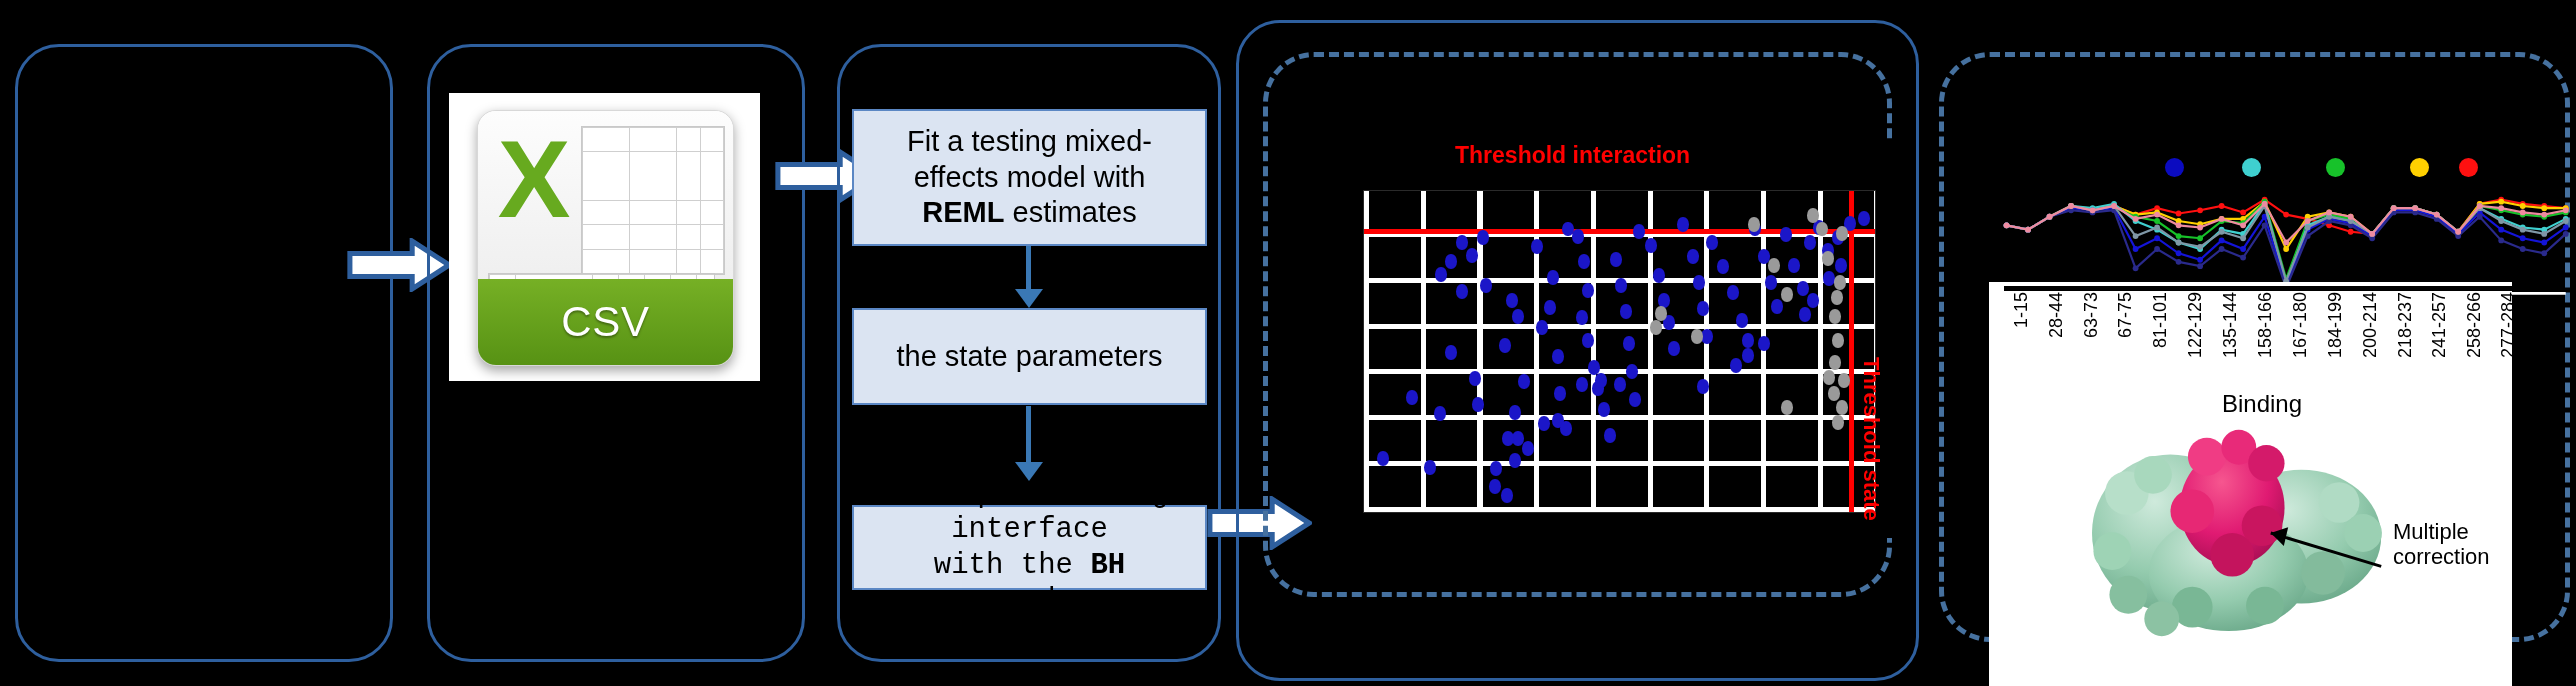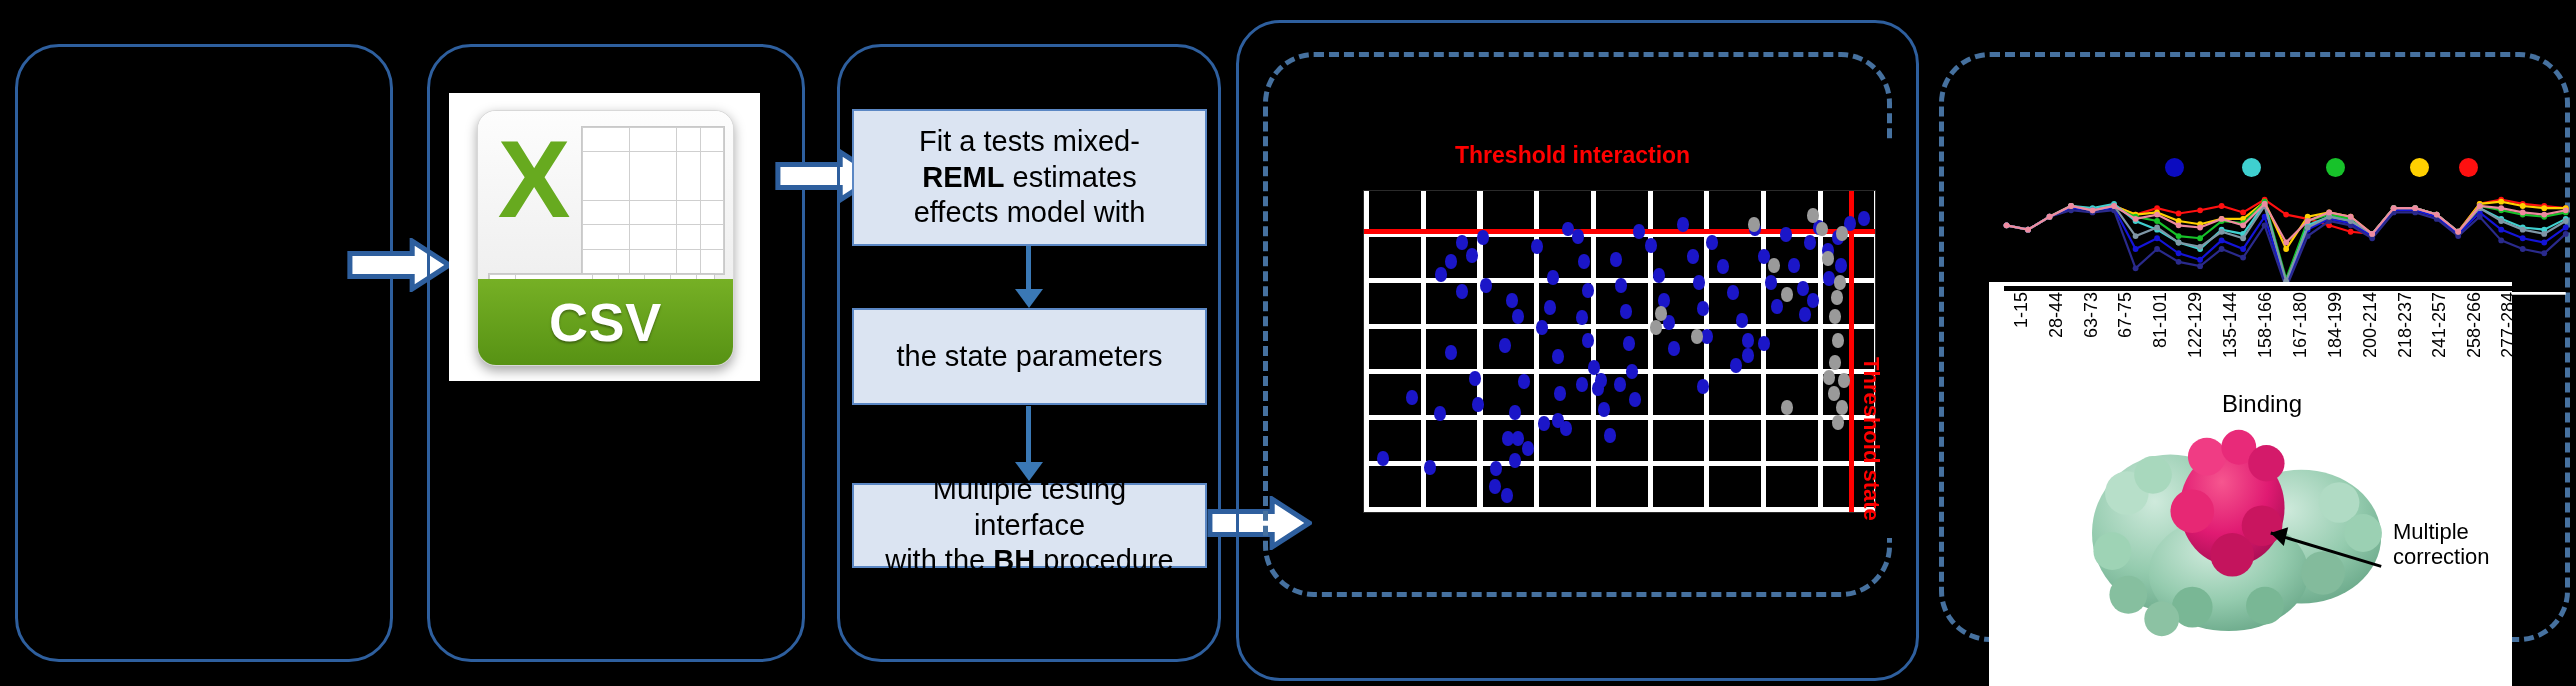--- a/index.html
+++ b/index.html
@@ -33,21 +33,21 @@
               repeating-linear-gradient(90deg,#cfcfcf 0 0.7px,transparent 0.7px 11.5%),
               repeating-linear-gradient(0deg,#cfcfcf 0 0.7px,transparent 0.7px 33%);
             border:0.7px solid #c9c9c9;background-color:#fff;}
   .csv-x{position:absolute;left:5%;top:2%;width:34%;height:50%;
          color:#67aa1f;font-weight:bold;font-size:109px;line-height:1;
          font-family:"Liberation Sans",sans-serif;
          display:flex;align-items:center;justify-content:center;}
   .csv-band{position:absolute;left:0;right:0;bottom:0;height:34%;
             background:linear-gradient(180deg,#76b025 0%,#579214 100%);
             display:flex;align-items:center;justify-content:center;}
-  .csv-band span{color:#fff;font-weight:bold;font-size:54px;letter-spacing:0.7px;
+  .csv-band span{color:#fff;font-weight:normal;font-size:42px;letter-spacing:0.7px;
             text-shadow:0 1.5px 2.2px rgba(0,0,0,.35);}
 
   
   .pbox{position:absolute;background:#dbe4f2;border:2.2px solid #5b87c4;
         box-sizing:border-box;display:flex;align-items:center;
         justify-content:center;text-align:center;color:#000;
         font-size:29px;line-height:1.22;padding:4.4px 5.8px;}
   .pbox b{font-weight:bold;}
   .conn{position:absolute;background:#3a78b5;width:5.1px;}
   .conn-head{position:absolute;width:0;height:0;
@@ -114,37 +114,37 @@
   <div class="arrow" style="left:775px;top:149px;width:105px;height:54px;">
     <svg width="105" height="54" viewBox="0 0 145 74">
       <path d="M4 21 L90 21 L90 4 L141 37 L90 70 L90 53 L4 53 Z" fill="#ffffff" stroke="#2e5f9e" stroke-width="7" stroke-linejoin="miter"></path>
     </svg>
   </div>
 
   <div class="panel" style="left:837px;top:44px;width:384px;height:618px;"></div>
 
   <div class="pbox" style="left:852px;top:109px;width:355px;height:137px;">
     <div>
-      <div>Fit a tests mixed-</div>
+      <div>Fit a testing mixed-</div>
+      <div>effects model with</div>
       <div><b>REML</b> estimates</div>
-      <div>effects model with</div>
     </div>
   </div>
   <div class="conn" style="left:1026px;top:246px;height:45px;"></div>
   <div class="conn-head" style="left:1015px;top:289px;"></div>
 
   <div class="pbox" style="left:852px;top:308px;width:355px;height:97px;">
     <div>
       <div>the state parameters</div>
     </div>
   </div>
   <div class="conn" style="left:1026px;top:406px;height:58px;"></div>
   <div class="conn-head" style="left:1015px;top:462px;"></div>
 
-  <div class="pbox" style="left:852px;top:483px;width:355px;height:85px;">
+  <div class="pbox" style="left:852px;top:505px;width:355px;height:85px;font-family:Liberation Mono, monospace;">
     <div>
       <div>Multiple testing</div>
       <div>interface</div>
       <div>with the <b>BH</b> procedure</div>
     </div>
   </div>
 
   <div class="arrow" style="left:1207px;top:496px;width:105px;height:54px;">
     <svg width="105" height="54" viewBox="0 0 145 74">
       <path d="M4 21 L90 21 L90 4 L141 37 L90 70 L90 53 L4 53 Z" fill="#ffffff" stroke="#2e5f9e" stroke-width="7" stroke-linejoin="miter"></path>

